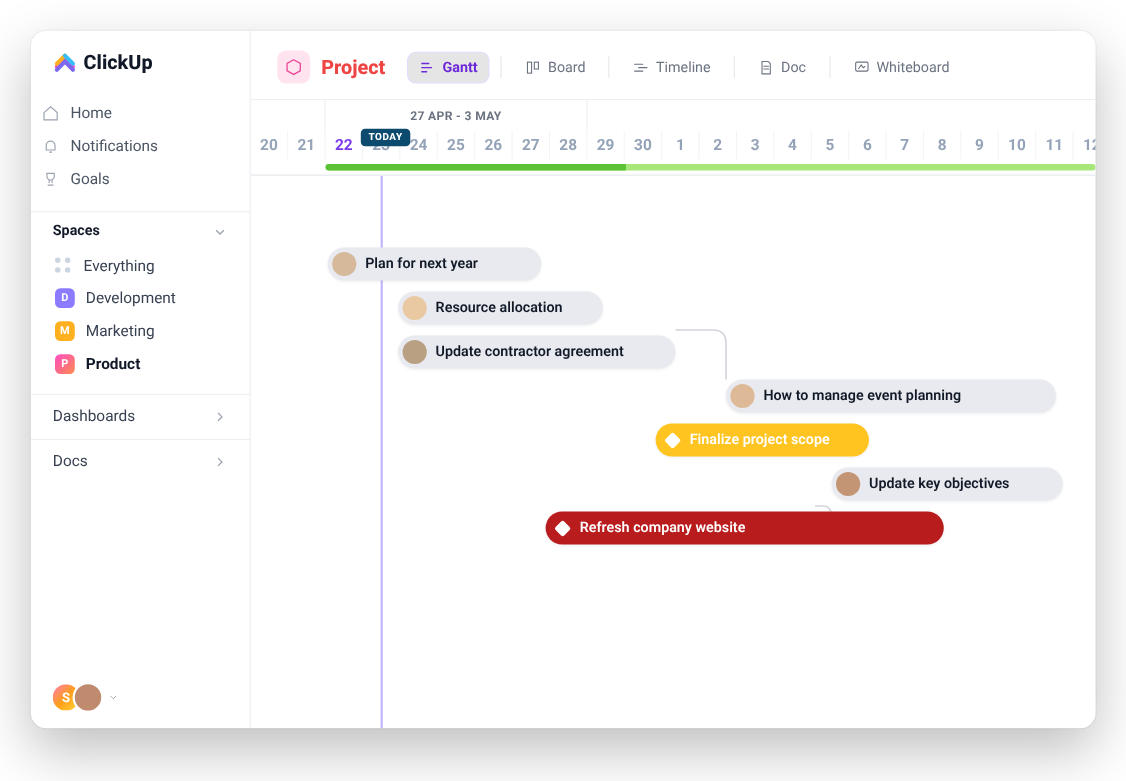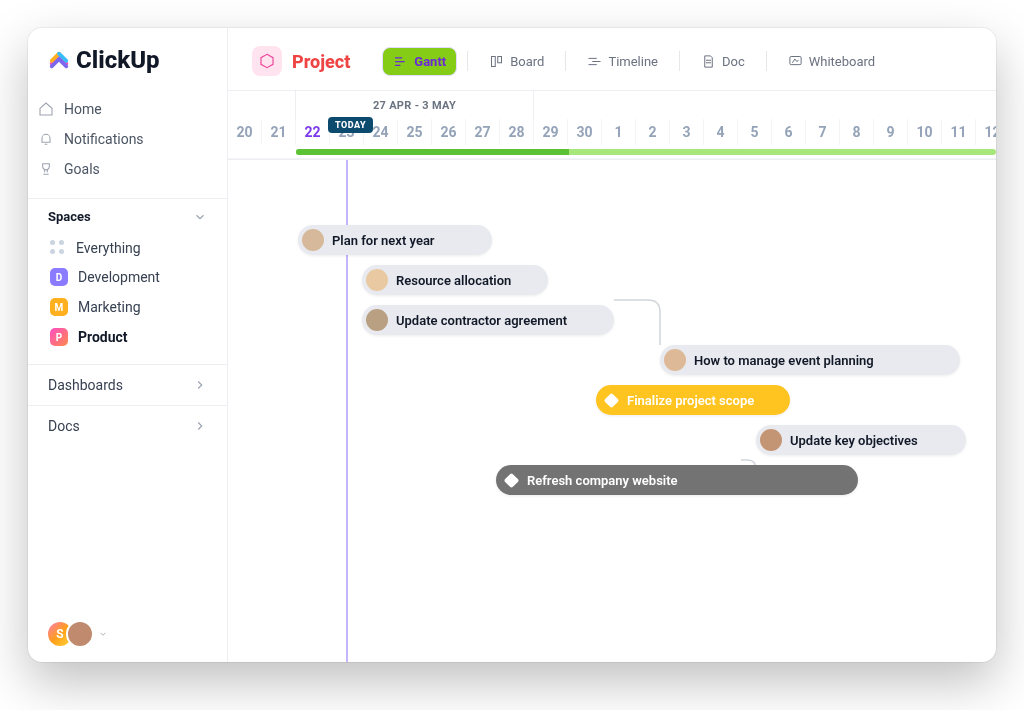--- a/index.html
+++ b/index.html
@@ -30,21 +30,21 @@
   padding: 18px 0 14px;
   position: relative;
 }
 .logo-row {
   display: flex; align-items: center; gap: 6px;
   padding: 0 20px 14px;
 }
 .logo-mark {
   width: 22px; height: 22px;
 }
-.logo-text { font-weight: 800; font-size: 24px; color: #111827; }
+.logo-text { font-weight: 800; font-size: 18px; color: #111827; }
 .nav-list { padding: 6px 6px 14px; }
 .nav-item {
   display: flex; align-items: center; gap: 10px;
   padding: 7px 4px;
   color: #4b5563;
   font-size: 14px;
   cursor: pointer;
 }
 .nav-item .icon { width: 16px; height: 16px; flex:0 0 16px; color:#9ca3af; }
 .section-header {
@@ -110,23 +110,22 @@
 .title-chip .title { font-weight:800; font-size:18px; color:#ef4444; }
 .view-tabs { display:flex; align-items:center; gap:6px; margin-left:6px; }
 .view-tab {
   display:flex; align-items:center; gap:6px;
   padding:6px 10px; border-radius:8px;
   color:#6b7280; font-size:13px; cursor:pointer;
   border:1px solid transparent;
 }
 .view-tab .vicon { width:15px; height:15px; }
 .view-tab.active {
-  background:#84cc16; color:#6d28d9; font-weight:700;
+  background:#e5e5e5; color:#6d28d9; font-weight:700;
   border-color:#e4dcff;
-  margin-left:12px;
 }
 .vsep { width:1px; height:20px; background:#e5e7eb; margin:0 4px; }
 
 
 .timeline-header {
   display:flex; flex-direction:column;
   border-top:1px solid #eceef2;
   border-bottom:1px solid #eceef2;
 }
 .range-row {
@@ -183,21 +182,21 @@
   border-radius:16px;
   display:flex; align-items:center; gap:8px;
   padding:0 14px 0 4px;
   font-size:13px; font-weight:600;
   white-space:nowrap;
   box-shadow: 0 1px 3px rgba(0,0,0,0.08);
 }
 .task-pill.grey { background:#e8eaef; color:#111827; }
 .task-pill.grey .av { margin-left:0; }
 .task-pill.yellow { background:#ffc41f; color:#fff; padding-left:10px; }
-.task-pill.green { background:#737373; color:#fff; padding-left:10px; }
+.task-pill.green { background:#b91c1c; color:#fff; padding-left:10px; }
 .task-pill .av {
   width:22px; height:22px; border-radius:50%;
   background:#d6b99a; flex:0 0 22px;
 }
 .task-pill .diamond {
   width:11px; height:11px; transform:rotate(45deg);
   background:#fff; border-radius:2px; margin-right:2px;
 }
 svg.icon-svg { display:block; }
 </style>

